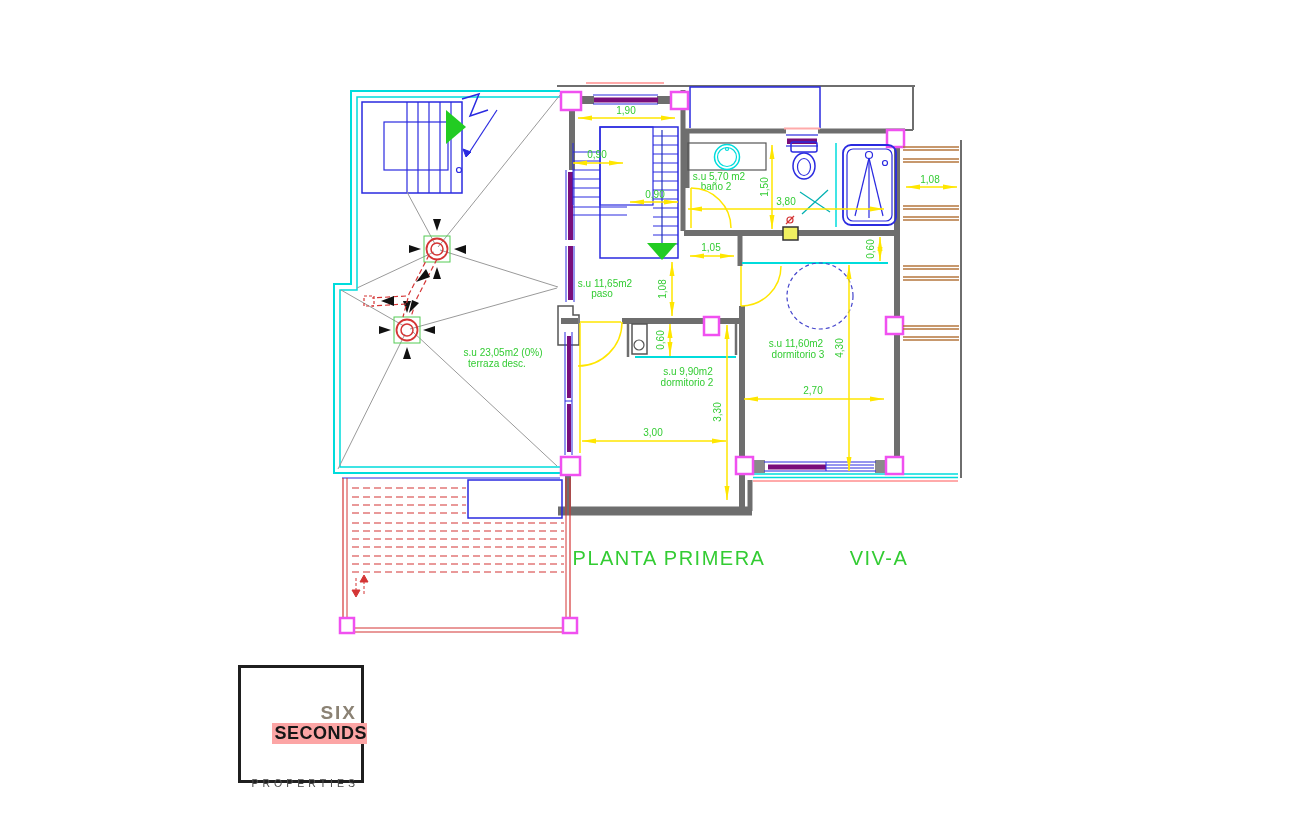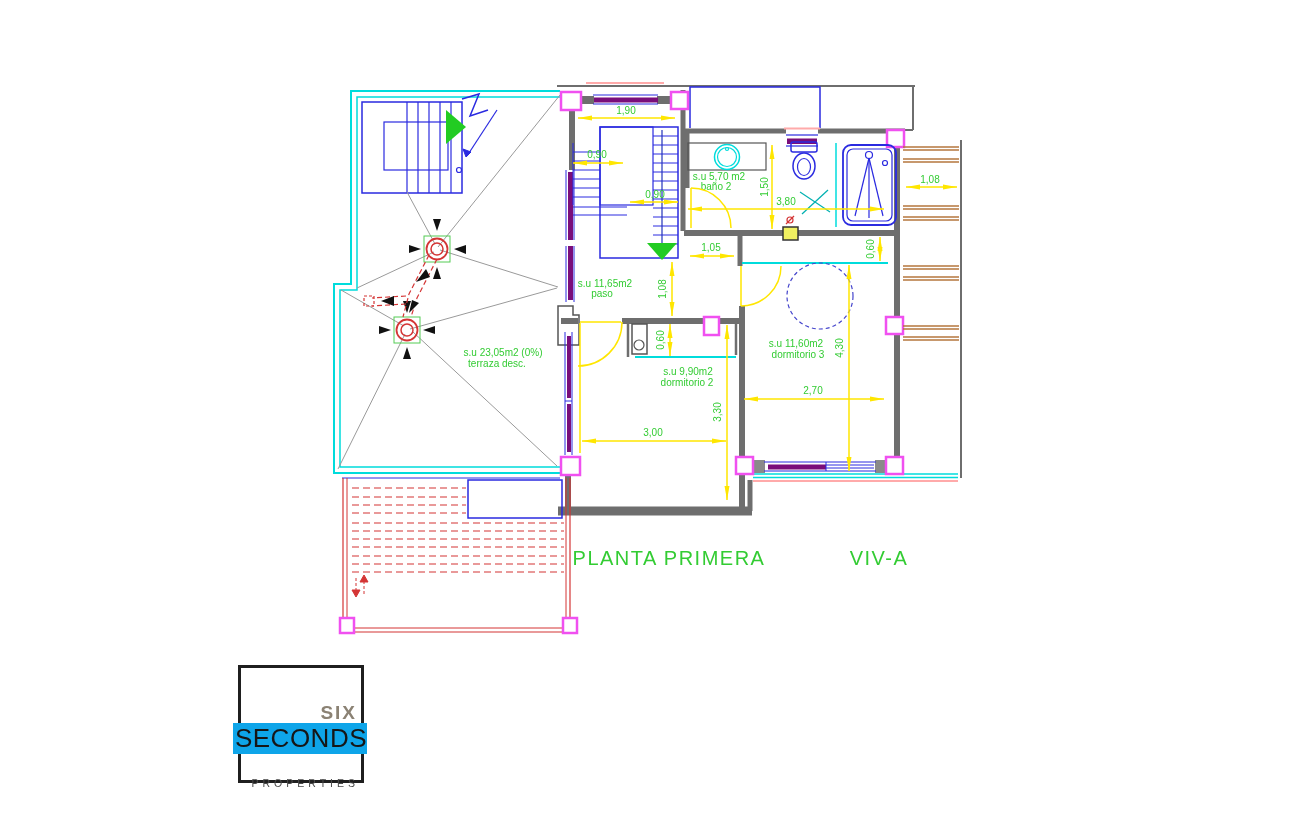--- a/index.html
+++ b/index.html
@@ -20,21 +20,21 @@
   .bk {fill:#111;stroke:none;}
   .grn{fill:var(--c-green);stroke:none;}
   text{font-family:"Liberation Sans",sans-serif;}
   text.dim,text.room{font-size:10px;fill:var(--c-textgreen);}
   text.title{font-size:20px;letter-spacing:1.5px;fill:var(--c-textgreen);}
   
   .logo{position:absolute;left:238px;top:665px;width:120px;height:112px;
         border:3px solid var(--c-logodark);}
   .logo span{position:absolute;white-space:nowrap;}
   .l-six{right:4px;top:34px;font-weight:bold;font-size:19px;letter-spacing:2px;color:var(--c-logosix);}
-  .l-seconds{right:-6px;top:55px;font-weight:normal;font-size:26px;letter-spacing:.5px;color:#161616;background:#0ea5e9;padding-left:2px;}
+  .l-seconds{right:-6px;top:55px;font-weight:bold;font-size:18px;letter-spacing:.5px;color:#161616;background:#fca5a5;padding-left:2px;}
   .l-props{right:2px;top:109px;font-size:10.5px;letter-spacing:4px;color:var(--c-logoprops);}
 </style>
 </head>
 <body>
 
 <div class="canvas">
 <svg width="1290" height="840" viewBox="0 0 1290 840">
   <defs>
     <marker id="dimS" markerWidth="14" markerHeight="8" refX="0" refY="4" orient="auto" markerUnits="userSpaceOnUse">
       <path d="M0,4 L14,1.5 L14,6.5 Z" style="fill:var(--c-yellow)"></path>

